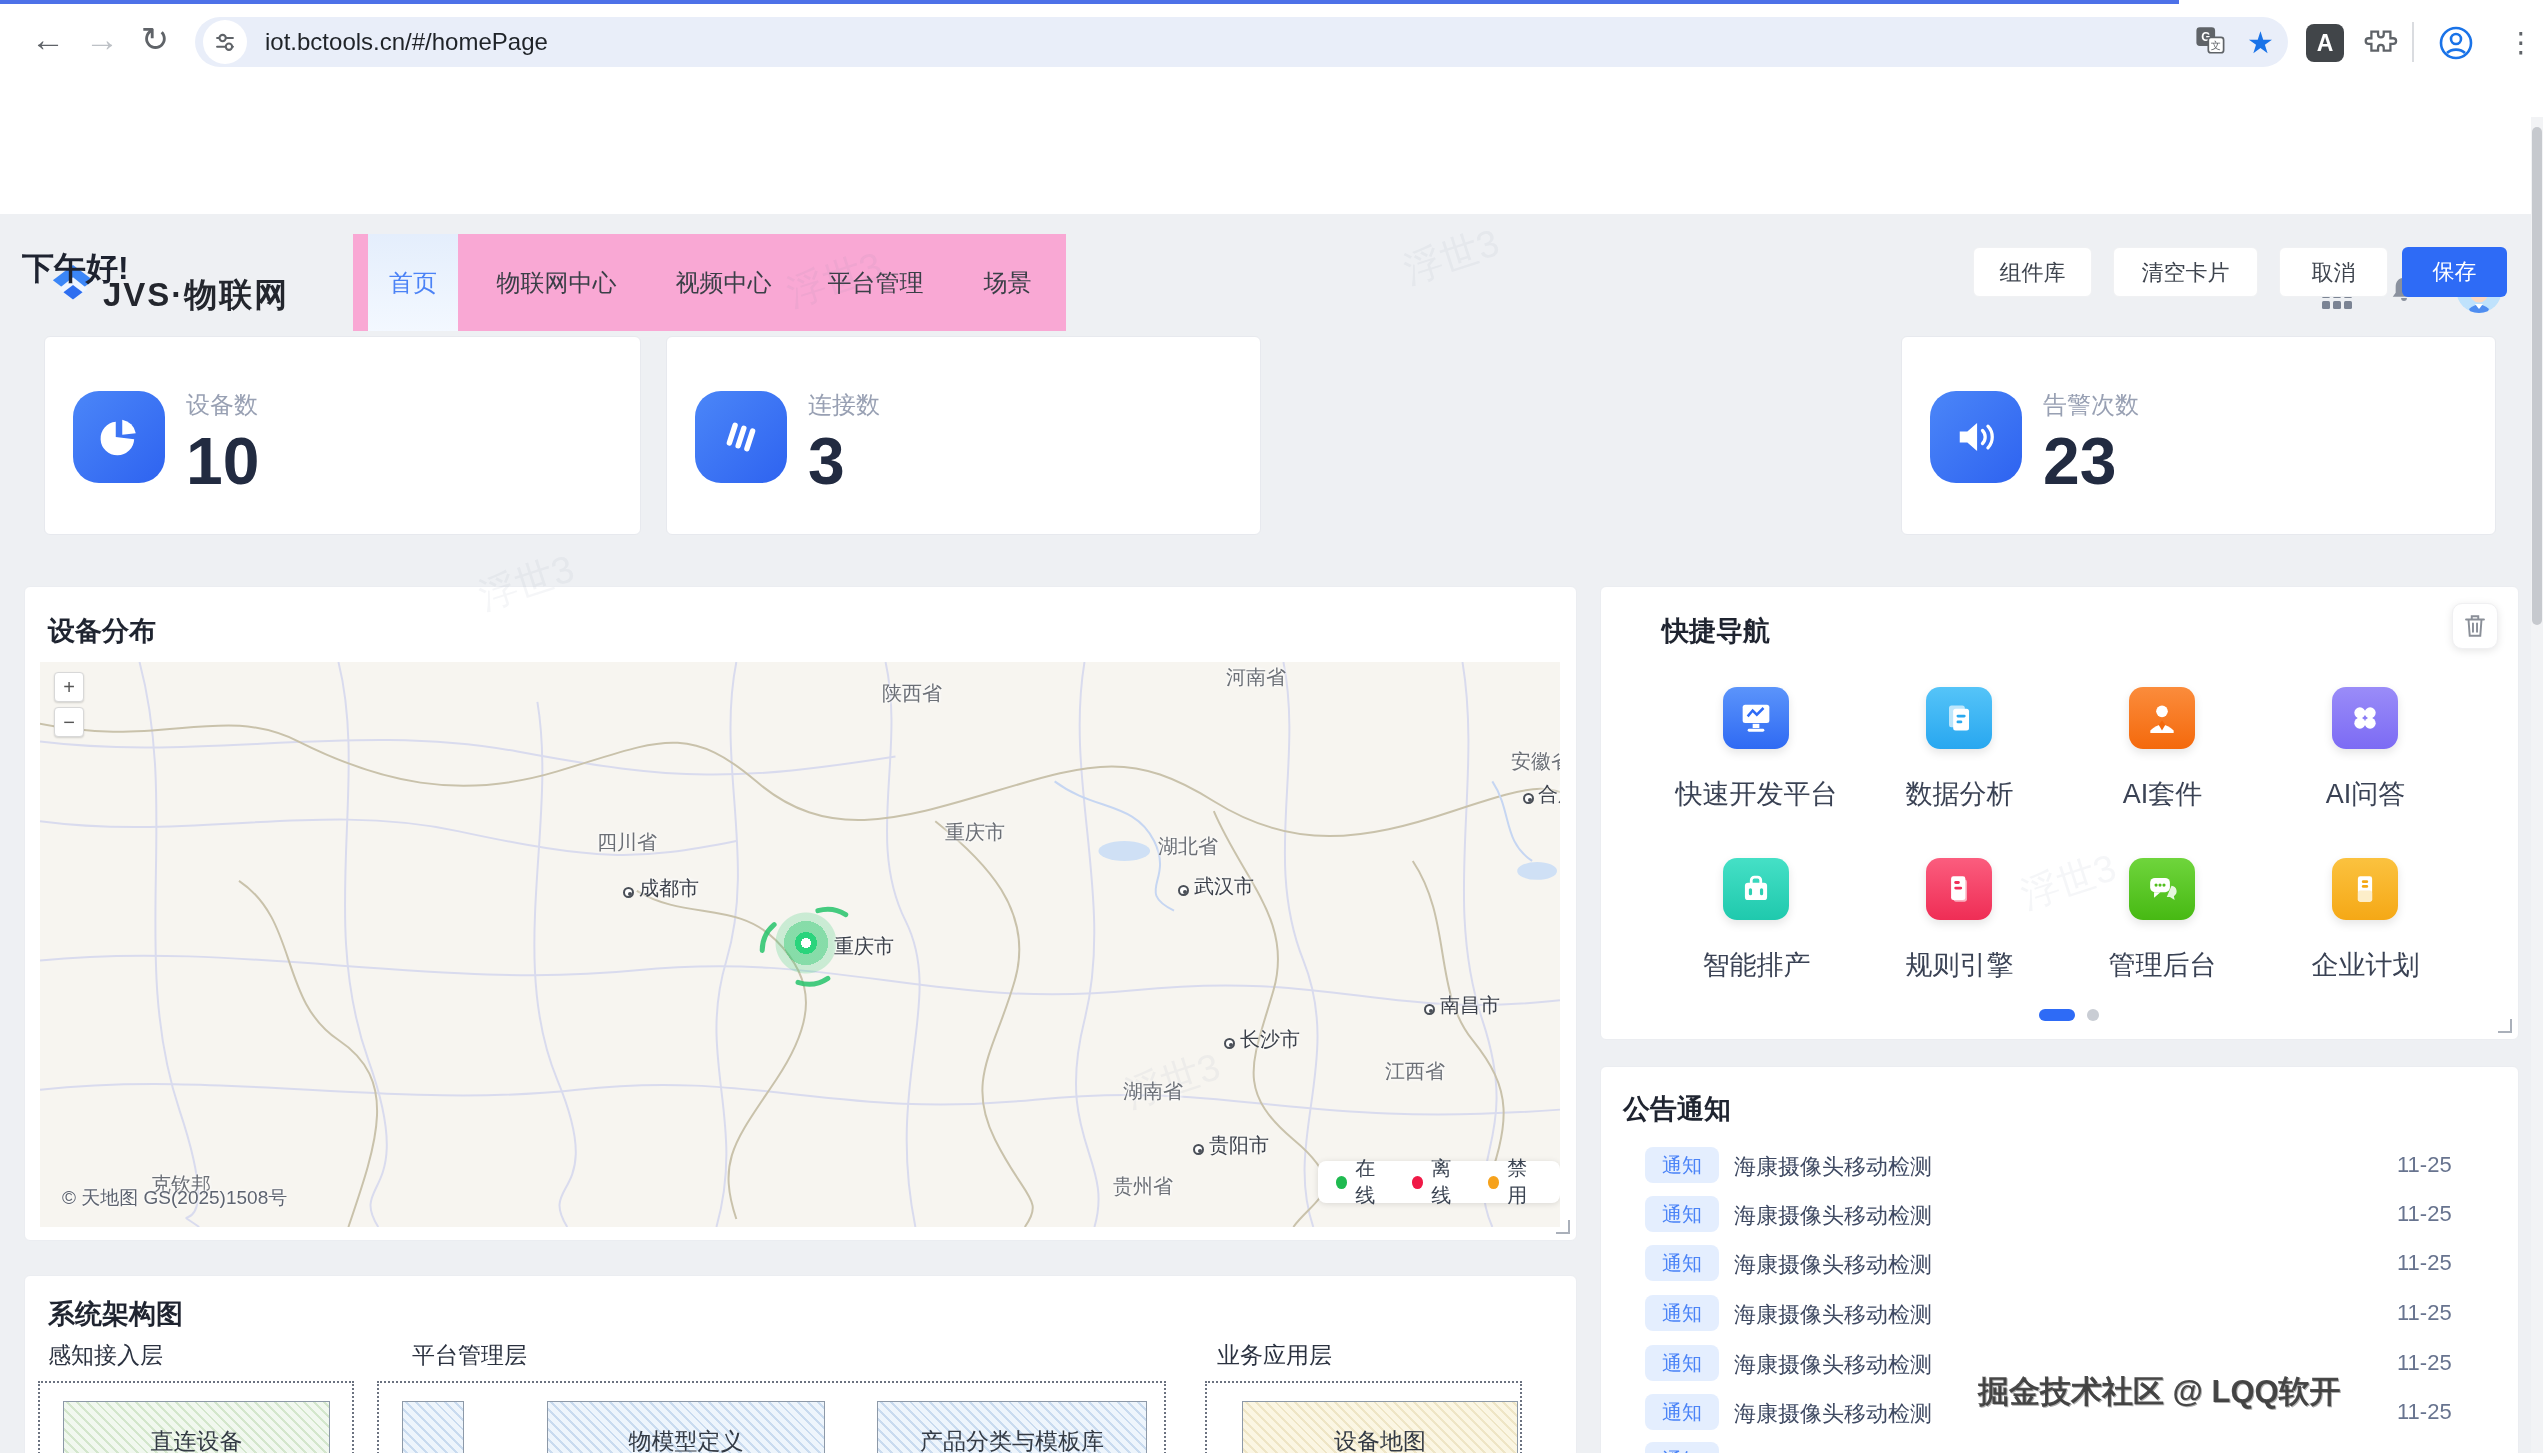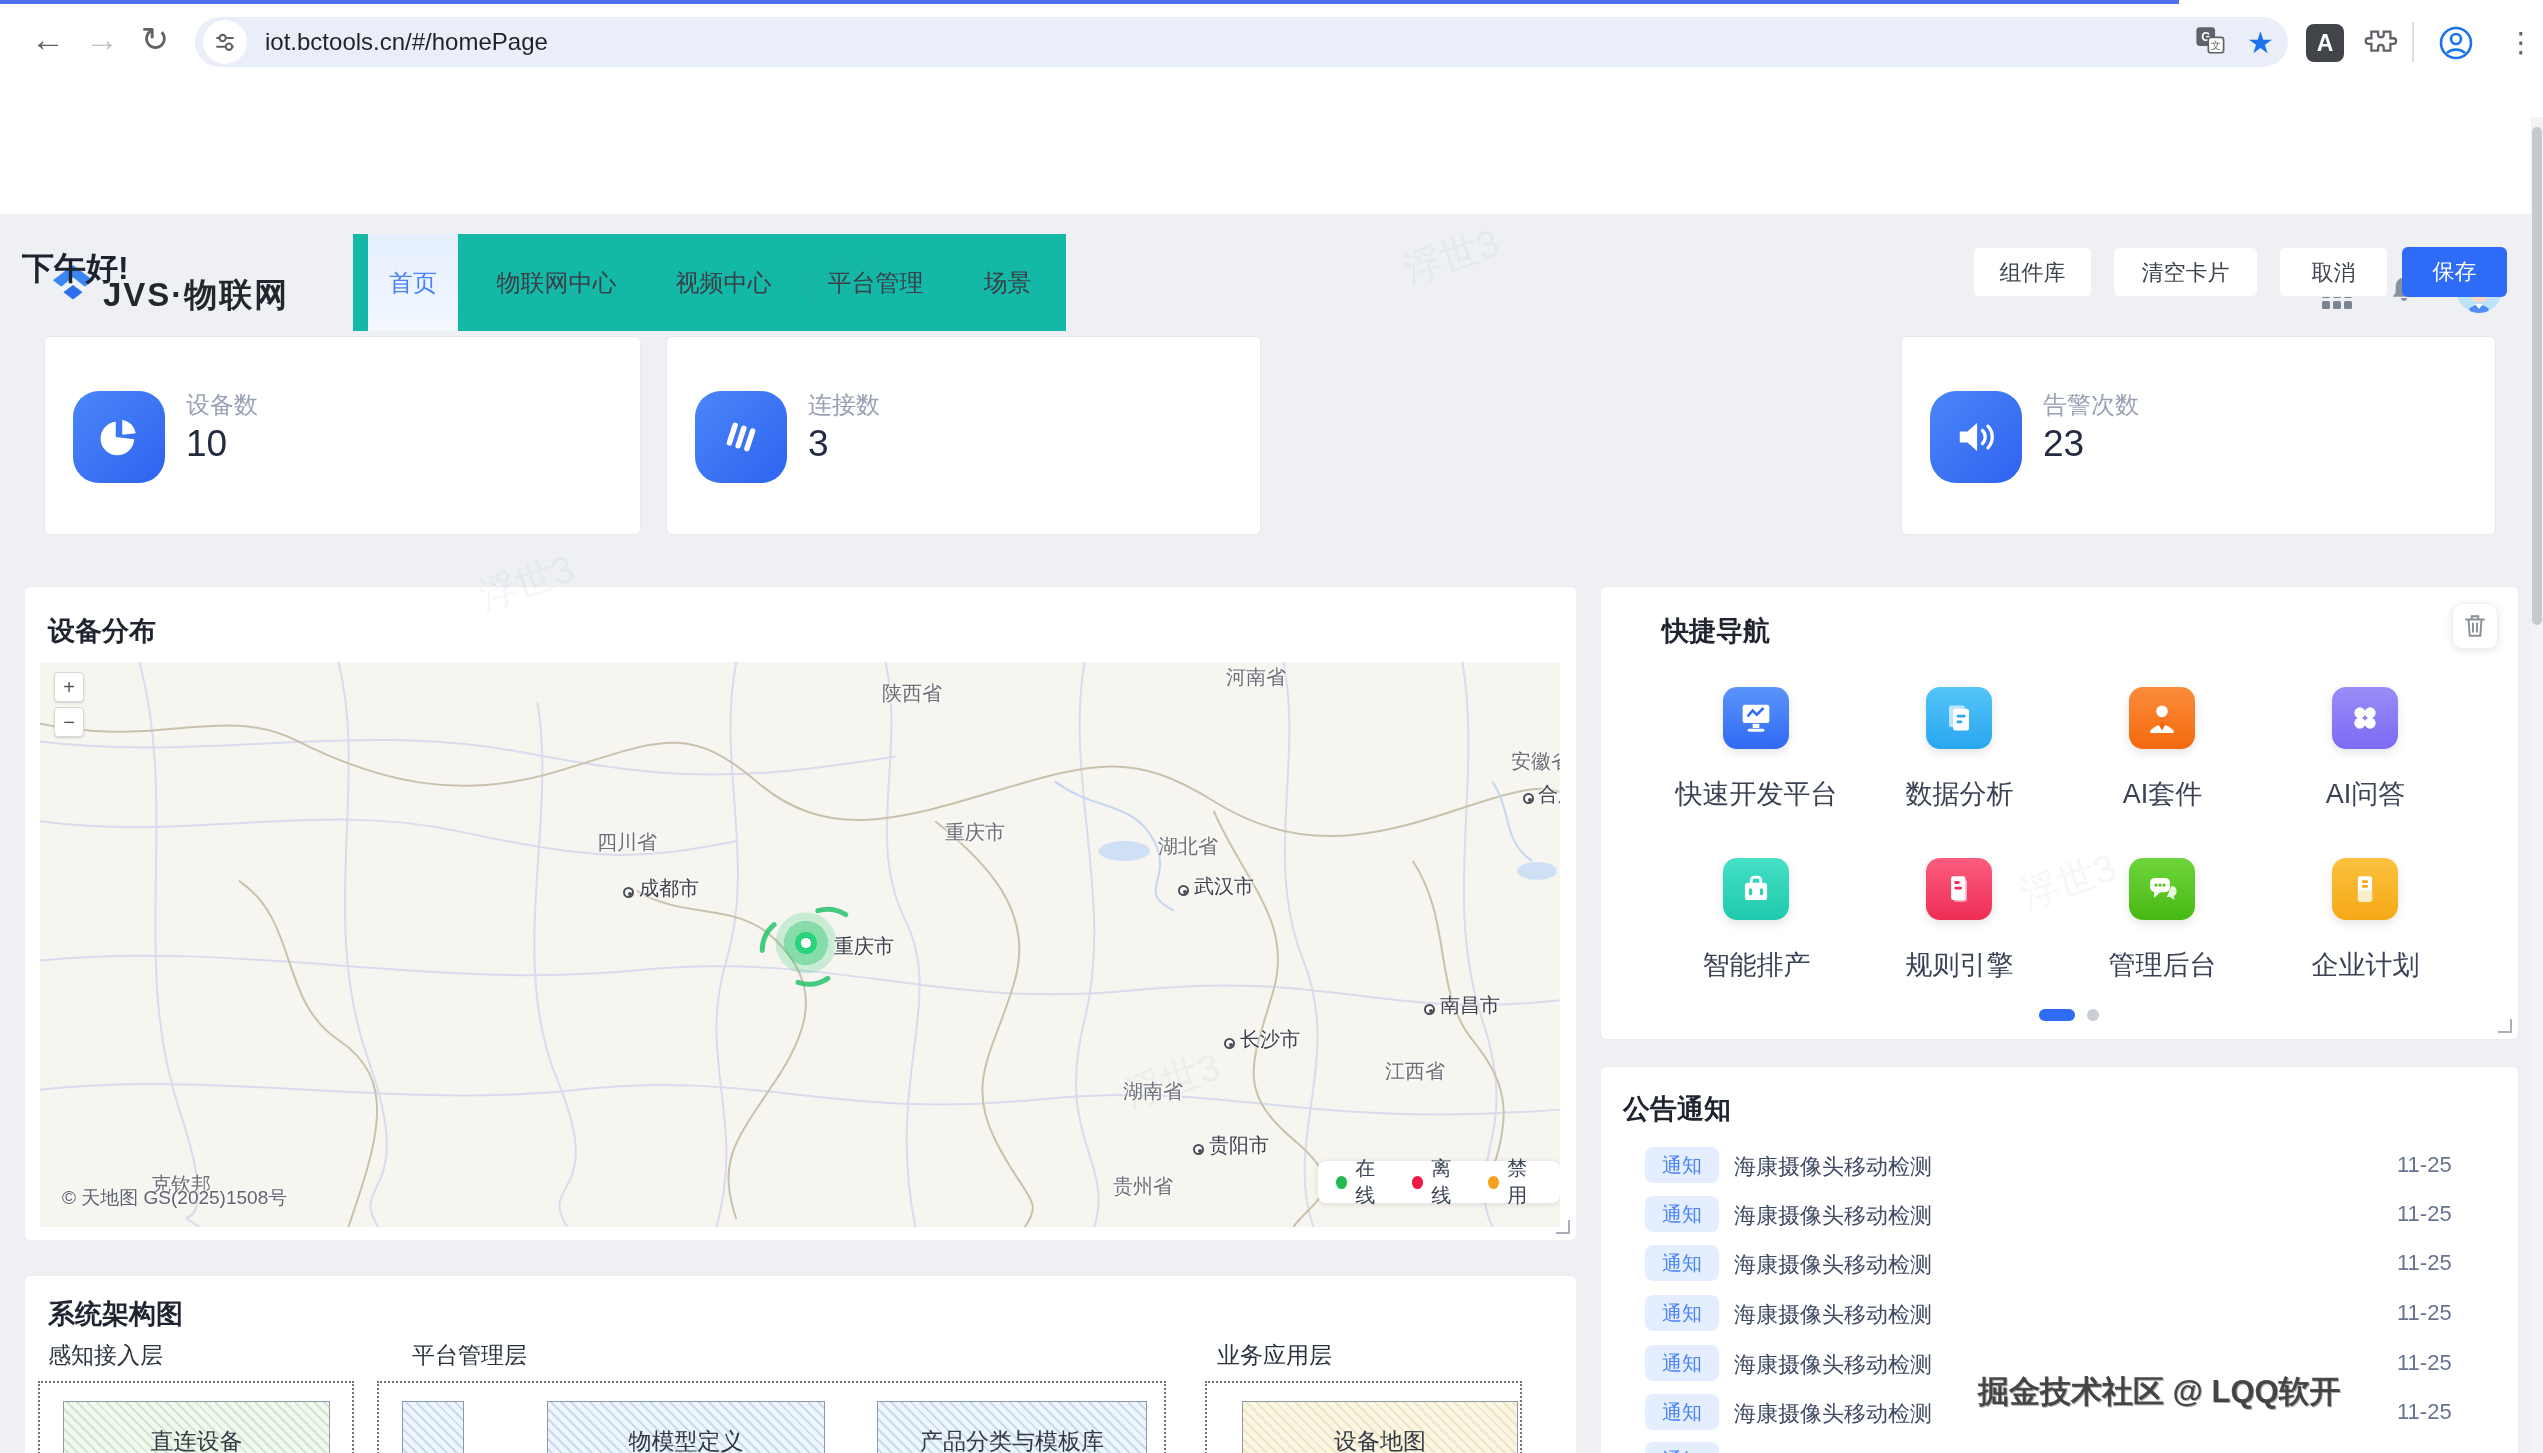--- a/index.html
+++ b/index.html
@@ -25,37 +25,37 @@
 
   .bookmarks-bar { left:0; top:74px; width:2543px; height:44px; background:#ffffff; border-bottom:1px solid #e6e8ea; }
   .bm-grid { left:20px; top:84px; width:28px; height:26px; display:grid; grid-template-columns:11px 11px; grid-template-rows:11px 11px; gap:4px; }
   .bm-grid span { border:2.5px solid #4c5157; border-radius:1px; }
   .bm-divider { left:2416px; top:82px; width:2px; height:28px; background:#dfe1e5; }
   .bm-label { left:2470px; top:82px; font-size:21px; color:#3c4043; line-height:28px; }
 
   
   .app-header { left:0; top:117px; width:2543px; height:97px; background:#fff; }
   .brand-text { left:103px; top:156px; font-size:33px; font-weight:bold; color:#23262d; letter-spacing:2px; }
-  .tabstrip { left:353px; top:117px; width:713px; height:97px; background:#14b8a6; }
+  .tabstrip { left:353px; top:117px; width:713px; height:97px; background:#f9a8d4; }
   .tab { position:absolute; top:0; height:97px; line-height:97px; text-align:center; font-size:24px; color:#3a3f47; cursor:pointer; }
   .tab.active { background:linear-gradient(180deg,#e4eefc 0%,#f3f8ff 100%); color:#4b82f6; }
   .hdr-grid { left:2322px; top:162px; width:32px; height:32px; display:grid; grid-template-columns:repeat(3,8px); grid-template-rows:repeat(3,8px); gap:3px; }
   .hdr-grid span { background:#7b8494; border-radius:1.5px; }
   .hdr-avatar { left:2456px; top:150px; width:46px; height:46px; border-radius:50%; overflow:hidden; }
 
   
   .greeting { left:22px; top:247px; font-size:32px; font-weight:bold; color:#1e2330; }
   .btn { position:absolute; top:247px; height:50px; border-radius:6px; background:#fff; font-size:22px; color:#3f454f; text-align:center; line-height:50px; cursor:pointer; border:1px solid #f0f1f3; }
   .btn.primary { background:#2e6bf6; color:#fff; border:none; }
 
   
   .stat-card { position:absolute; top:336px; height:199px; background:#fff; border:1px solid #e7e9ee; border-radius:6px; }
   .stat-icon { position:absolute; left:28px; top:54px; width:92px; height:92px; border-radius:26px; background:linear-gradient(135deg,#4b86f8,#2e63f0); display:flex; align-items:center; justify-content:center; }
   .stat-label { position:absolute; left:141px; top:52px; font-size:24px; color:#98a0b3; }
-  .stat-value { position:absolute; left:141px; top:86px; font-size:37px; font-weight:normal; color:#222b41; }
+  .stat-value { position:absolute; left:141px; top:86px; font-size:66px; font-weight:bold; color:#222b41; }
 
   
   .card { position:absolute; background:#fff; border:1px solid #ebedf1; border-radius:6px; overflow:hidden; }
   .card-title { position:absolute; font-size:27px; font-weight:bold; color:#1f2430; }
   .resize-corner { position:absolute; width:14px; height:14px; border-right:2px solid #aab0ba; border-bottom:2px solid #aab0ba; }
 
   
   .map-viewport { position:absolute; left:15px; top:75px; width:1520px; height:565px; background:#f7f5f0; overflow:hidden; }
   .zoom-btn { position:absolute; width:30px; height:30px; background:#fff; border:1px solid #d8d8d8; border-radius:4px; font-size:20px; color:#555; text-align:center; line-height:28px; box-shadow:0 1px 2px rgba(0,0,0,.15); cursor:pointer; }
   .map-label { position:absolute; font-size:20px; color:#6b6f76; white-space:nowrap; text-shadow:0 0 4px #fff,0 0 4px #fff; }

